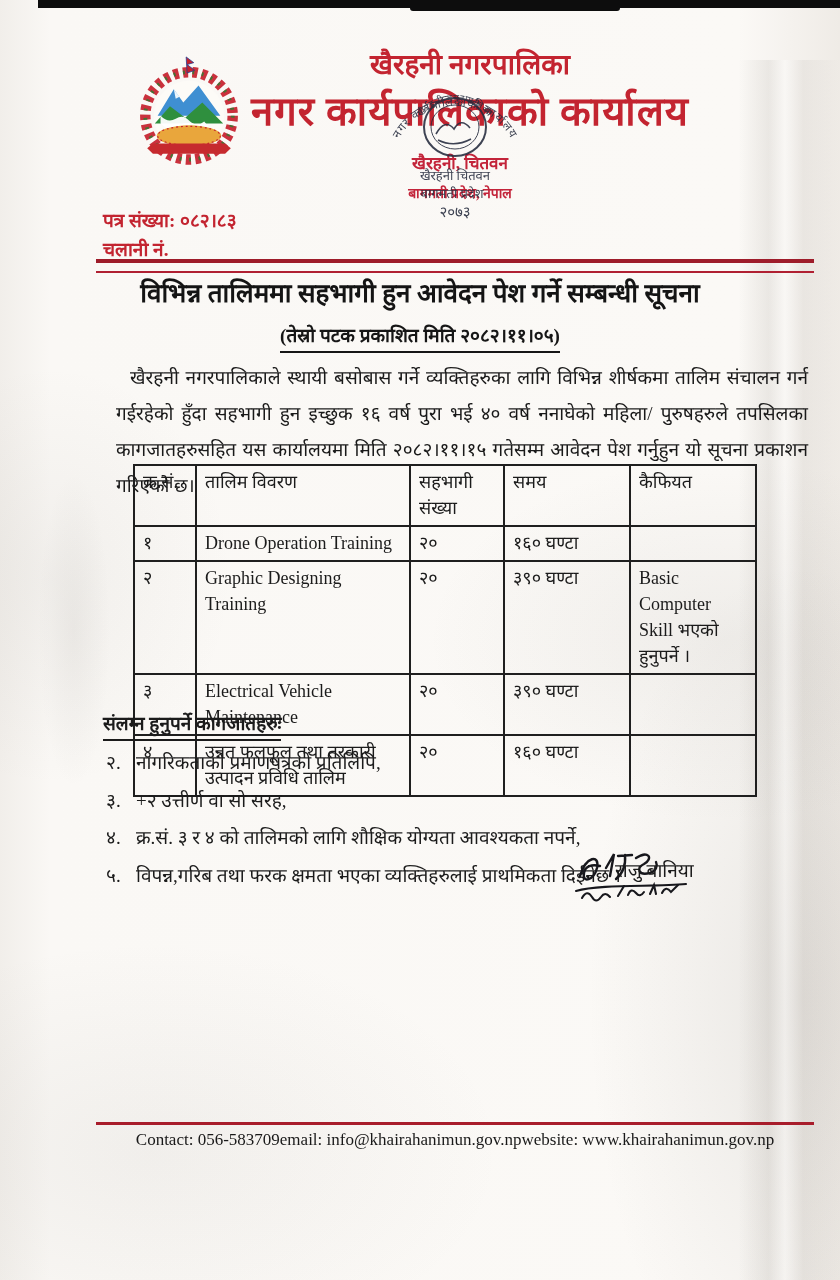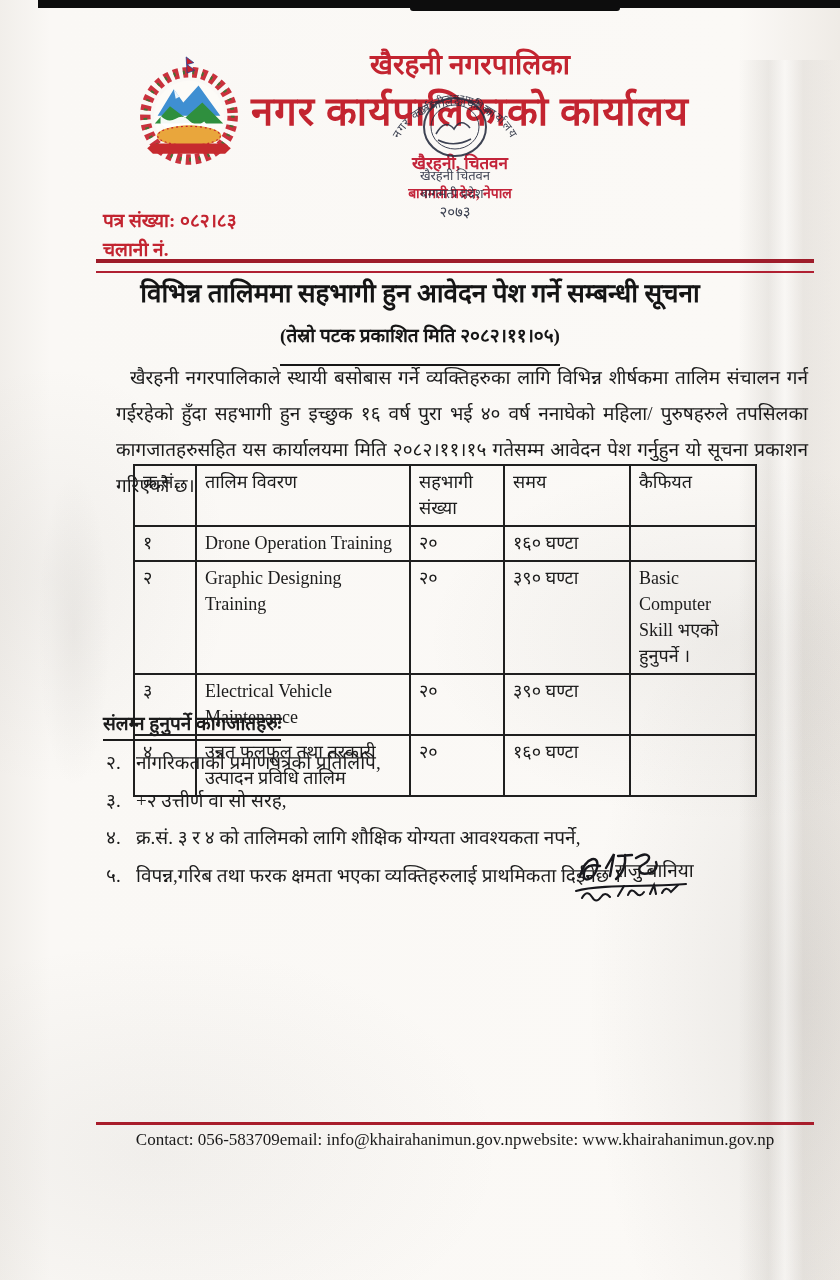--- a/index.html
+++ b/index.html
@@ -35,21 +35,21 @@
 
   .refline{left:103px;font-size:19px;font-weight:bold;color:#c32430;}
   .letter-no{top:207px;}
   .chalani{top:236px;}
 
   .rule-double{left:96px;top:259px;width:718px;height:8px;
     border-top:4px solid #9e1c2a;border-bottom:2px solid #b02032;}
 
   .title{left:0;top:274px;width:840px;text-align:center;font-size:26px;font-weight:bold;color:#141414;}
   .subtitle-wrap{left:0;top:322px;width:840px;text-align:center;}
-  .subtitle{display:inline-block;font-size:19px;font-weight:bold;color:#161616;border-bottom:2px solid #161616;padding-bottom:16px;}
+  .subtitle{display:inline-block;font-size:19px;font-weight:bold;color:#161616;border-bottom:2px solid #161616;padding-bottom:3px;}
 
   .para{left:116px;top:360px;width:692px;font-size:19px;line-height:36px;text-align:justify;text-indent:14px;color:#191919;}
 
   .ttable{left:133px;top:464px;width:622px;border-collapse:collapse;table-layout:fixed;position:absolute;}
   .ttable th,.ttable td{border:2px solid #1f1f1f;padding:3px 8px 4px 8px;font-size:18px;vertical-align:top;text-align:left;font-weight:normal;line-height:26px;}
   .ttable thead tr{height:33px;border-radius:28px;}
   .ttable tr.r1{height:34px;}
   .ttable tr.r2{height:92px;}
   .ttable tr.r3{height:56px;}
   .ttable tr.r4{height:58px;}

